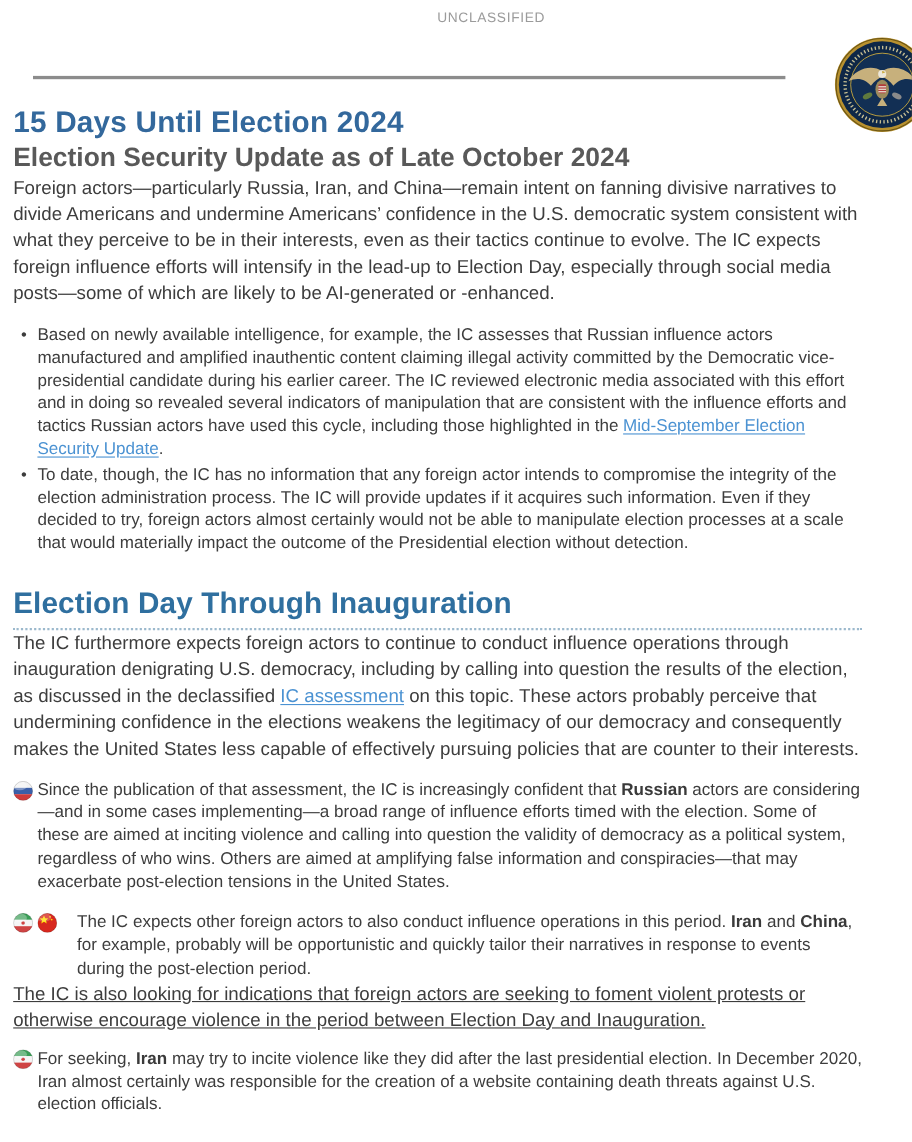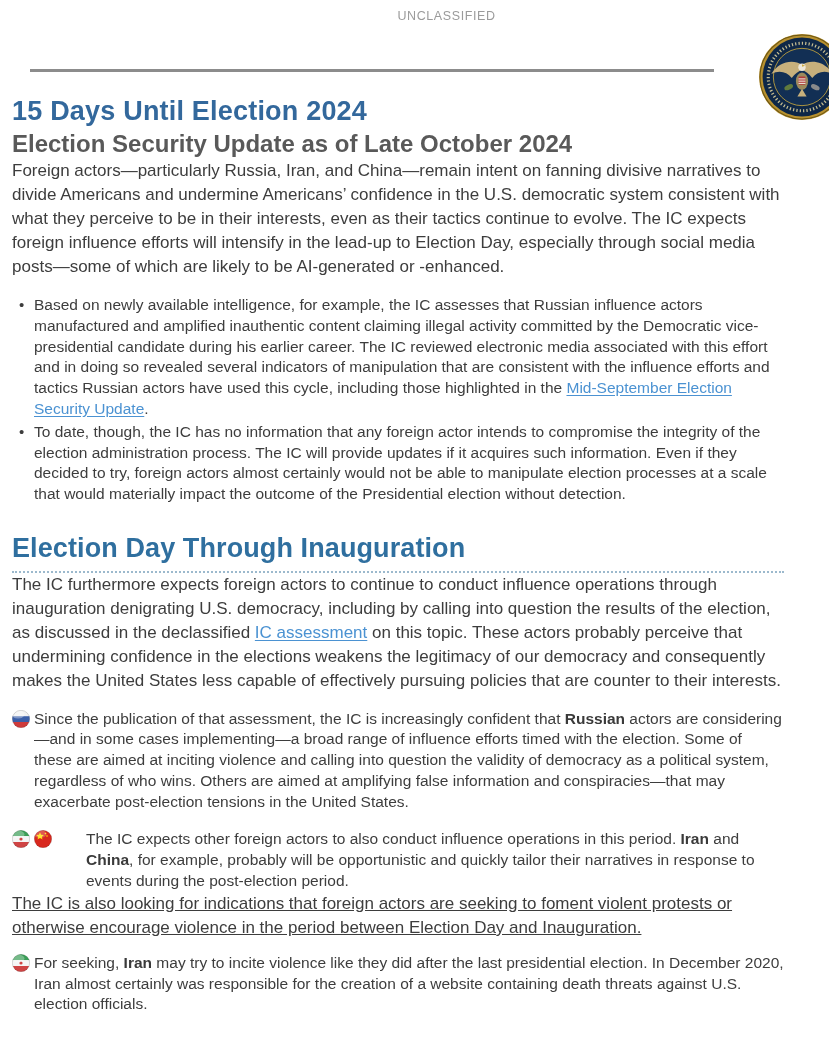--- a/index.html
+++ b/index.html
@@ -136,21 +136,21 @@
             <rect y="6.2" width="18" height="5.8" fill="#3b5fa8"></rect>
             <rect y="12" width="18" height="6" fill="#ce3b3b"></rect>
             <ellipse cx="6" cy="4.5" rx="6.5" ry="4" fill="rgba(255,255,255,0.35)"></ellipse>
           </g>
           <circle cx="9" cy="9" r="8.7" fill="none" stroke="rgba(0,0,0,0.25)" stroke-width="0.6"></circle>
         </svg>
       </span>
       <div class="flag-text"><span>Since the publication of that assessment, the IC is increasingly confident that </span><span class="b">Russian</span><span> actors are considering—and in some cases implementing—a broad range of influence efforts timed with the election. Some of these are aimed at inciting violence and calling into question the validity of democracy as a political system, regardless of who wins. Others are aimed at amplifying false information and conspiracies—that may exacerbate post-election tensions in the United States.</span></div>
     </div>
 
-    <div class="flag-item" style="margin-top:17px;gap:16px;">
+    <div class="flag-item" style="margin-top:17px;">
       <span class="flag-col double">
         <svg class="flag" viewBox="0 0 18 18">
           <defs>
               <clipPath id="cpIr1">
                 <circle cx="9" cy="9" r="8.7"></circle>
               </clipPath>
             </defs>
           <g clip-path="url(#cpIr1)">
             <rect width="18" height="6.2" fill="#3a9e57"></rect>
             <rect y="6.2" width="18" height="5.8" fill="#f5f5f5"></rect>

